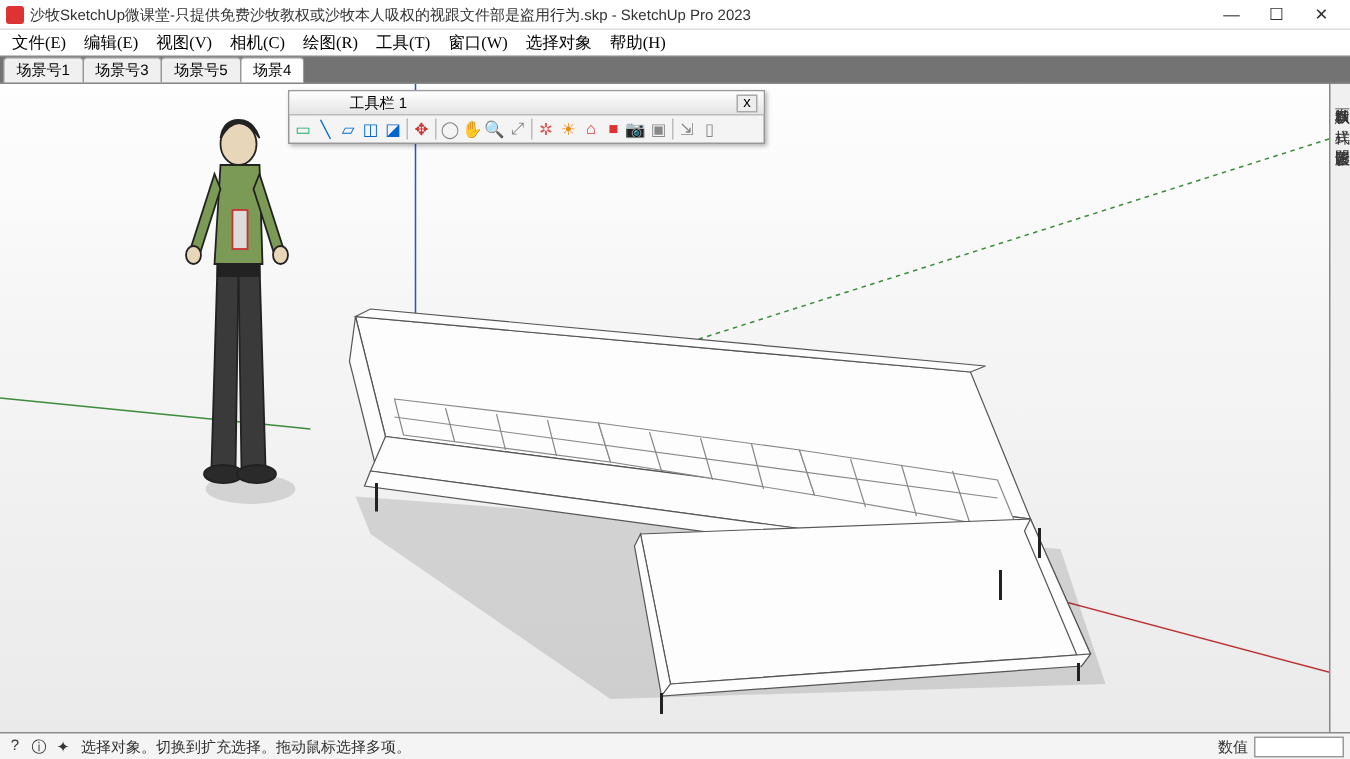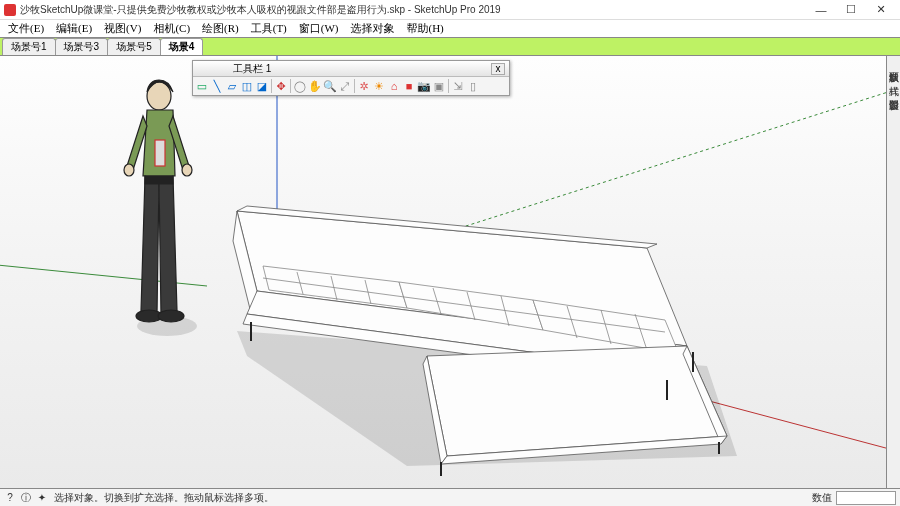--- a/index.html
+++ b/index.html
@@ -4,23 +4,23 @@
 <style>
   * { box-sizing: border-box; margin: 0; padding: 0; }
   html, body { width: 900px; height: 506px; font-family: "Microsoft YaHei", Arial, sans-serif; font-size: 11px; overflow: hidden; background: #fff; }
   .titlebar { height: 20px; background: #fff; display: flex; align-items: center; padding: 0 4px; border-bottom: 1px solid #ddd; }
   .app-icon { width: 12px; height: 12px; background: #d33; margin-right: 4px; border-radius: 2px; }
   .title-text { flex: 1; font-size: 10px; color: #333; white-space: nowrap; overflow: hidden; }
   .win-controls { display: flex; gap: 0; }
   .win-btn { width: 30px; height: 18px; display: flex; align-items: center; justify-content: center; font-size: 11px; color: #333; cursor: default; }
   .menubar { height: 18px; background: #fff; display: flex; align-items: center; padding: 0 2px; border-bottom: 1px solid #888; }
   .menu-item { padding: 0 6px; font-size: 11px; color: #000; cursor: default; font-family: Liberation Serif, serif; }
-  .scene-tabs { height: 18px; background: #bef264; display: flex; align-items: flex-end; padding: 0 2px; border-bottom: 1px solid #888; }
+  .scene-tabs { height: 18px; background: #737373; display: flex; align-items: flex-end; padding: 0 2px; border-bottom: 1px solid #888; }
   .scene-tab { padding: 1px 8px; font-size: 10px; border: 1px solid #999; border-bottom: none; margin-right: -1px; background: #f0f0f0; cursor: default; border-radius: 3px 3px 0 0; }
-  .scene-tab.active { background: #fff; font-weight: bold; }
+  .scene-tab.active { background: #fff; }
   .workspace { position: relative; height: 432px; background: linear-gradient(to bottom, #fefefe 0%, #f5f5f5 40%, #eaeaea 100%); overflow: hidden; }
   .viewport-svg { position: absolute; inset: 0; width: 100%; height: 100%; }
   .floating-toolbar { position: absolute; left: 192px; top: 4px; width: 318px; background: #f4f4f4; border: 1px solid #999; box-shadow: 1px 1px 3px rgba(0,0,0,.3); }
   .ft-title { height: 16px; background: linear-gradient(#fff,#e4e4e4); display: flex; align-items: center; padding: 0 4px; font-size: 10px; border-bottom: 1px solid #bbb; }
   .ft-title-text { flex: 1; margin-left: 36px; }
   .ft-close { width: 14px; height: 12px; display: flex; align-items: center; justify-content: center; font-size: 10px; border: 1px solid #aaa; background: #eee; cursor: default; }
   .ft-body { display: flex; align-items: center; padding: 2px; gap: 1px; flex-wrap: nowrap; }
   .tool-btn { width: 14px; height: 14px; display: flex; align-items: center; justify-content: center; border: 1px solid transparent; cursor: default; }
   .tool-sep { width: 1px; height: 14px; background: #bbb; margin: 0 1px; }
   .right-tray { position: absolute; right: 0; top: 56px; width: 14px; height: 432px; background: #f0f0f0; border-left: 1px solid #888; display: flex; flex-direction: column; align-items: center; padding-top: 4px; gap: 6px; }
@@ -29,21 +29,21 @@
   .status-icons { display: flex; gap: 4px; margin-right: 6px; }
   .status-ic { width: 12px; height: 12px; display: flex; align-items: center; justify-content: center; }
   .status-text { flex: 1; }
   .measure-box { border: 1px solid #999; background: #fff; padding: 0 4px; min-width: 60px; height: 14px; margin-left: 4px; }
 </style>
 </head>
 <body>
 
 <div class="titlebar">
   <div class="app-icon"></div>
-  <div class="title-text">沙牧SketchUp微课堂-只提供免费沙牧教权或沙牧本人吸权的视跟文件部是盗用行为.skp - SketchUp Pro 2019</div>
+  <div class="title-text">沙牧SketchUp微课堂-只提供免费沙牧教权或沙牧本人吸权的视跟文件部是盗用行为.skp - SketchUp Pro 2023</div>
   <div class="win-controls">
     <div class="win-btn">—</div>
     <div class="win-btn">☐</div>
     <div class="win-btn close">✕</div>
   </div>
 </div>
 
 <div class="menubar">
   <div class="menu-item">文件(E)</div>
   <div class="menu-item">编辑(E)</div>

